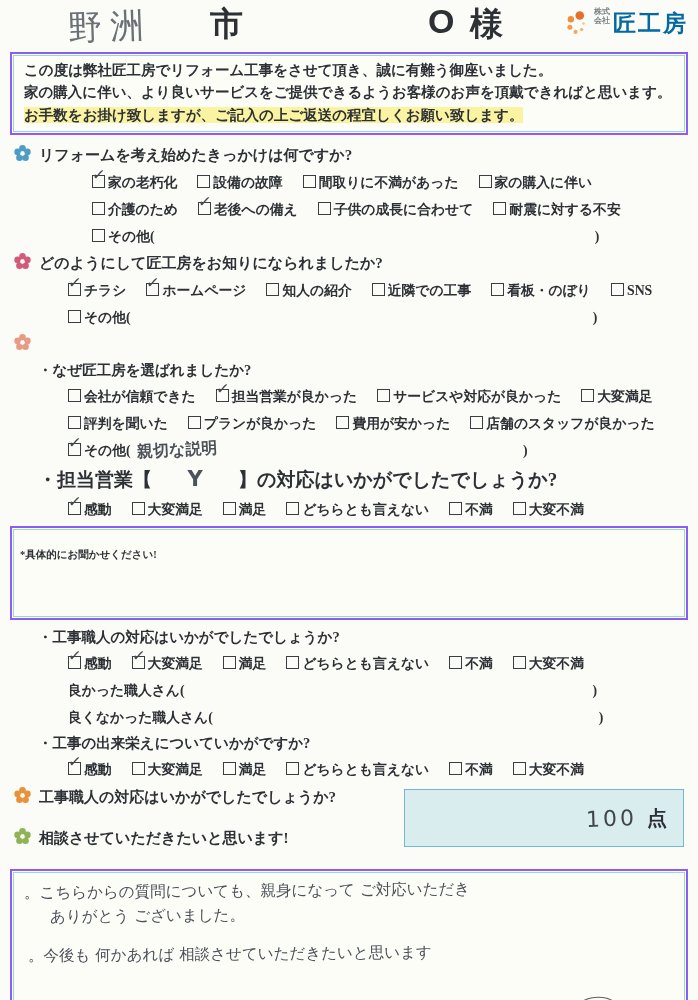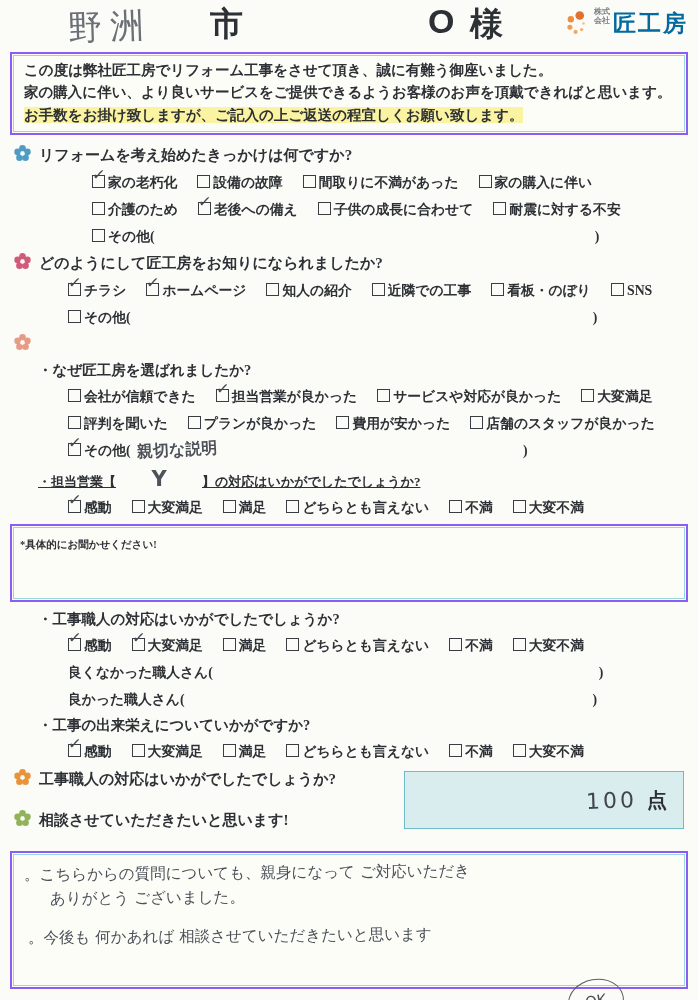--- a/index.html
+++ b/index.html
@@ -41,24 +41,24 @@
   .opts{margin-left:84px;}
   .opts-narrow{margin-left:60px;}
   .opt-row{margin:6px 0 7px 0;line-height:1.25;}
   .opt{font-size:13.8px;font-weight:700;margin-right:20px;white-space:nowrap;}
   .cb{display:inline-block;width:11px;height:11px;border:1.5px solid #3a3e43;margin-right:3px;vertical-align:-1px;position:relative;background:transparent;}
   .tick{position:absolute;left:-1px;top:-11px;font-size:16px;font-weight:700;color:#464b51;font-family:"DejaVu Sans",sans-serif;transform:rotate(6deg);}
   .gap{display:inline-block;height:1px;}
   .fill{font-size:16px;margin:0 6px;display:inline-block;transform:rotate(-3deg);color:#4d525a;}
   .paren-line{font-size:13.8px;font-weight:700;}
 
-  .brk{font-size:13px;font-weight:700;text-decoration:underline;}
+  .brk{font-size:19px;font-weight:700;}
   .hw-name{font-size:21px;display:inline-block;min-width:86px;text-align:center;color:#4d525a;}
 
-  .detail-box{margin:6px 2px 8px 2px;height:58px;padding:8px 8px;}
+  .detail-box{margin:6px 2px 8px 2px;height:58px;padding:16px 8px;}
   .detail-label{font-size:10.5px;font-weight:700;}
 
   
   .score-row{display:flex;margin-top:8px;}
   .score-left{flex:1;}
   .score-left .q-head{margin-bottom:20px;}
   .score-box{width:262px;height:56px;background:#d9edef;border:1.5px solid #6ebcc8;margin-right:6px;margin-top:2px;
              display:flex;align-items:center;justify-content:flex-end;padding-right:16px;gap:10px;}
   .score-val{font-size:22px;color:#41464d;transform:rotate(-2deg);letter-spacing:3px;}
   .score-unit{font-size:20px;font-weight:700;}
@@ -182,22 +182,22 @@
         <div class="opt-row"><span class="opt"><span class="cb"><span class="tick">✓</span></span><span>感動</span></span><span class="opt"><span class="cb"></span><span>大変満足</span></span><span class="opt"><span class="cb"></span><span>満足</span></span><span class="opt"><span class="cb"></span><span>どちらとも言えない</span></span><span class="opt"><span class="cb"></span><span>不満</span></span><span class="opt"><span class="cb"></span><span>大変不満</span></span></div>
       </div>
 
     <div class="detail-box dbl-box">
       <span class="detail-label">*具体的にお聞かせください!</span>
     </div>
 
     <div class="sub-title">・工事職人の対応はいかがでしたでしょうか?</div>
     <div class="opts opts-narrow">
         <div class="opt-row"><span class="opt"><span class="cb"><span class="tick">✓</span></span><span>感動</span></span><span class="opt"><span class="cb"><span class="tick">✓</span></span><span>大変満足</span></span><span class="opt"><span class="cb"></span><span>満足</span></span><span class="opt"><span class="cb"></span><span>どちらとも言えない</span></span><span class="opt"><span class="cb"></span><span>不満</span></span><span class="opt"><span class="cb"></span><span>大変不満</span></span></div>
+        <div class="opt-row"><span class="paren-line">良かった職人さん(<span class="gap" style="width: 408px;"></span>)</span></div>
         <div class="opt-row"><span class="paren-line">良くなかった職人さん(<span class="gap" style="width: 386px;"></span>)</span></div>
-        <div class="opt-row"><span class="paren-line">良かった職人さん(<span class="gap" style="width: 408px;"></span>)</span></div>
       </div>
 
     <div class="sub-title">・工事の出来栄えについていかがですか?</div>
     <div class="opts opts-narrow">
         <div class="opt-row"><span class="opt"><span class="cb"><span class="tick">✓</span></span><span>感動</span></span><span class="opt"><span class="cb"></span><span>大変満足</span></span><span class="opt"><span class="cb"></span><span>満足</span></span><span class="opt"><span class="cb"></span><span>どちらとも言えない</span></span><span class="opt"><span class="cb"></span><span>不満</span></span><span class="opt"><span class="cb"></span><span>大変不満</span></span></div>
       </div>
   </div>
 
   <div class="score-row">
     <div class="score-left">

